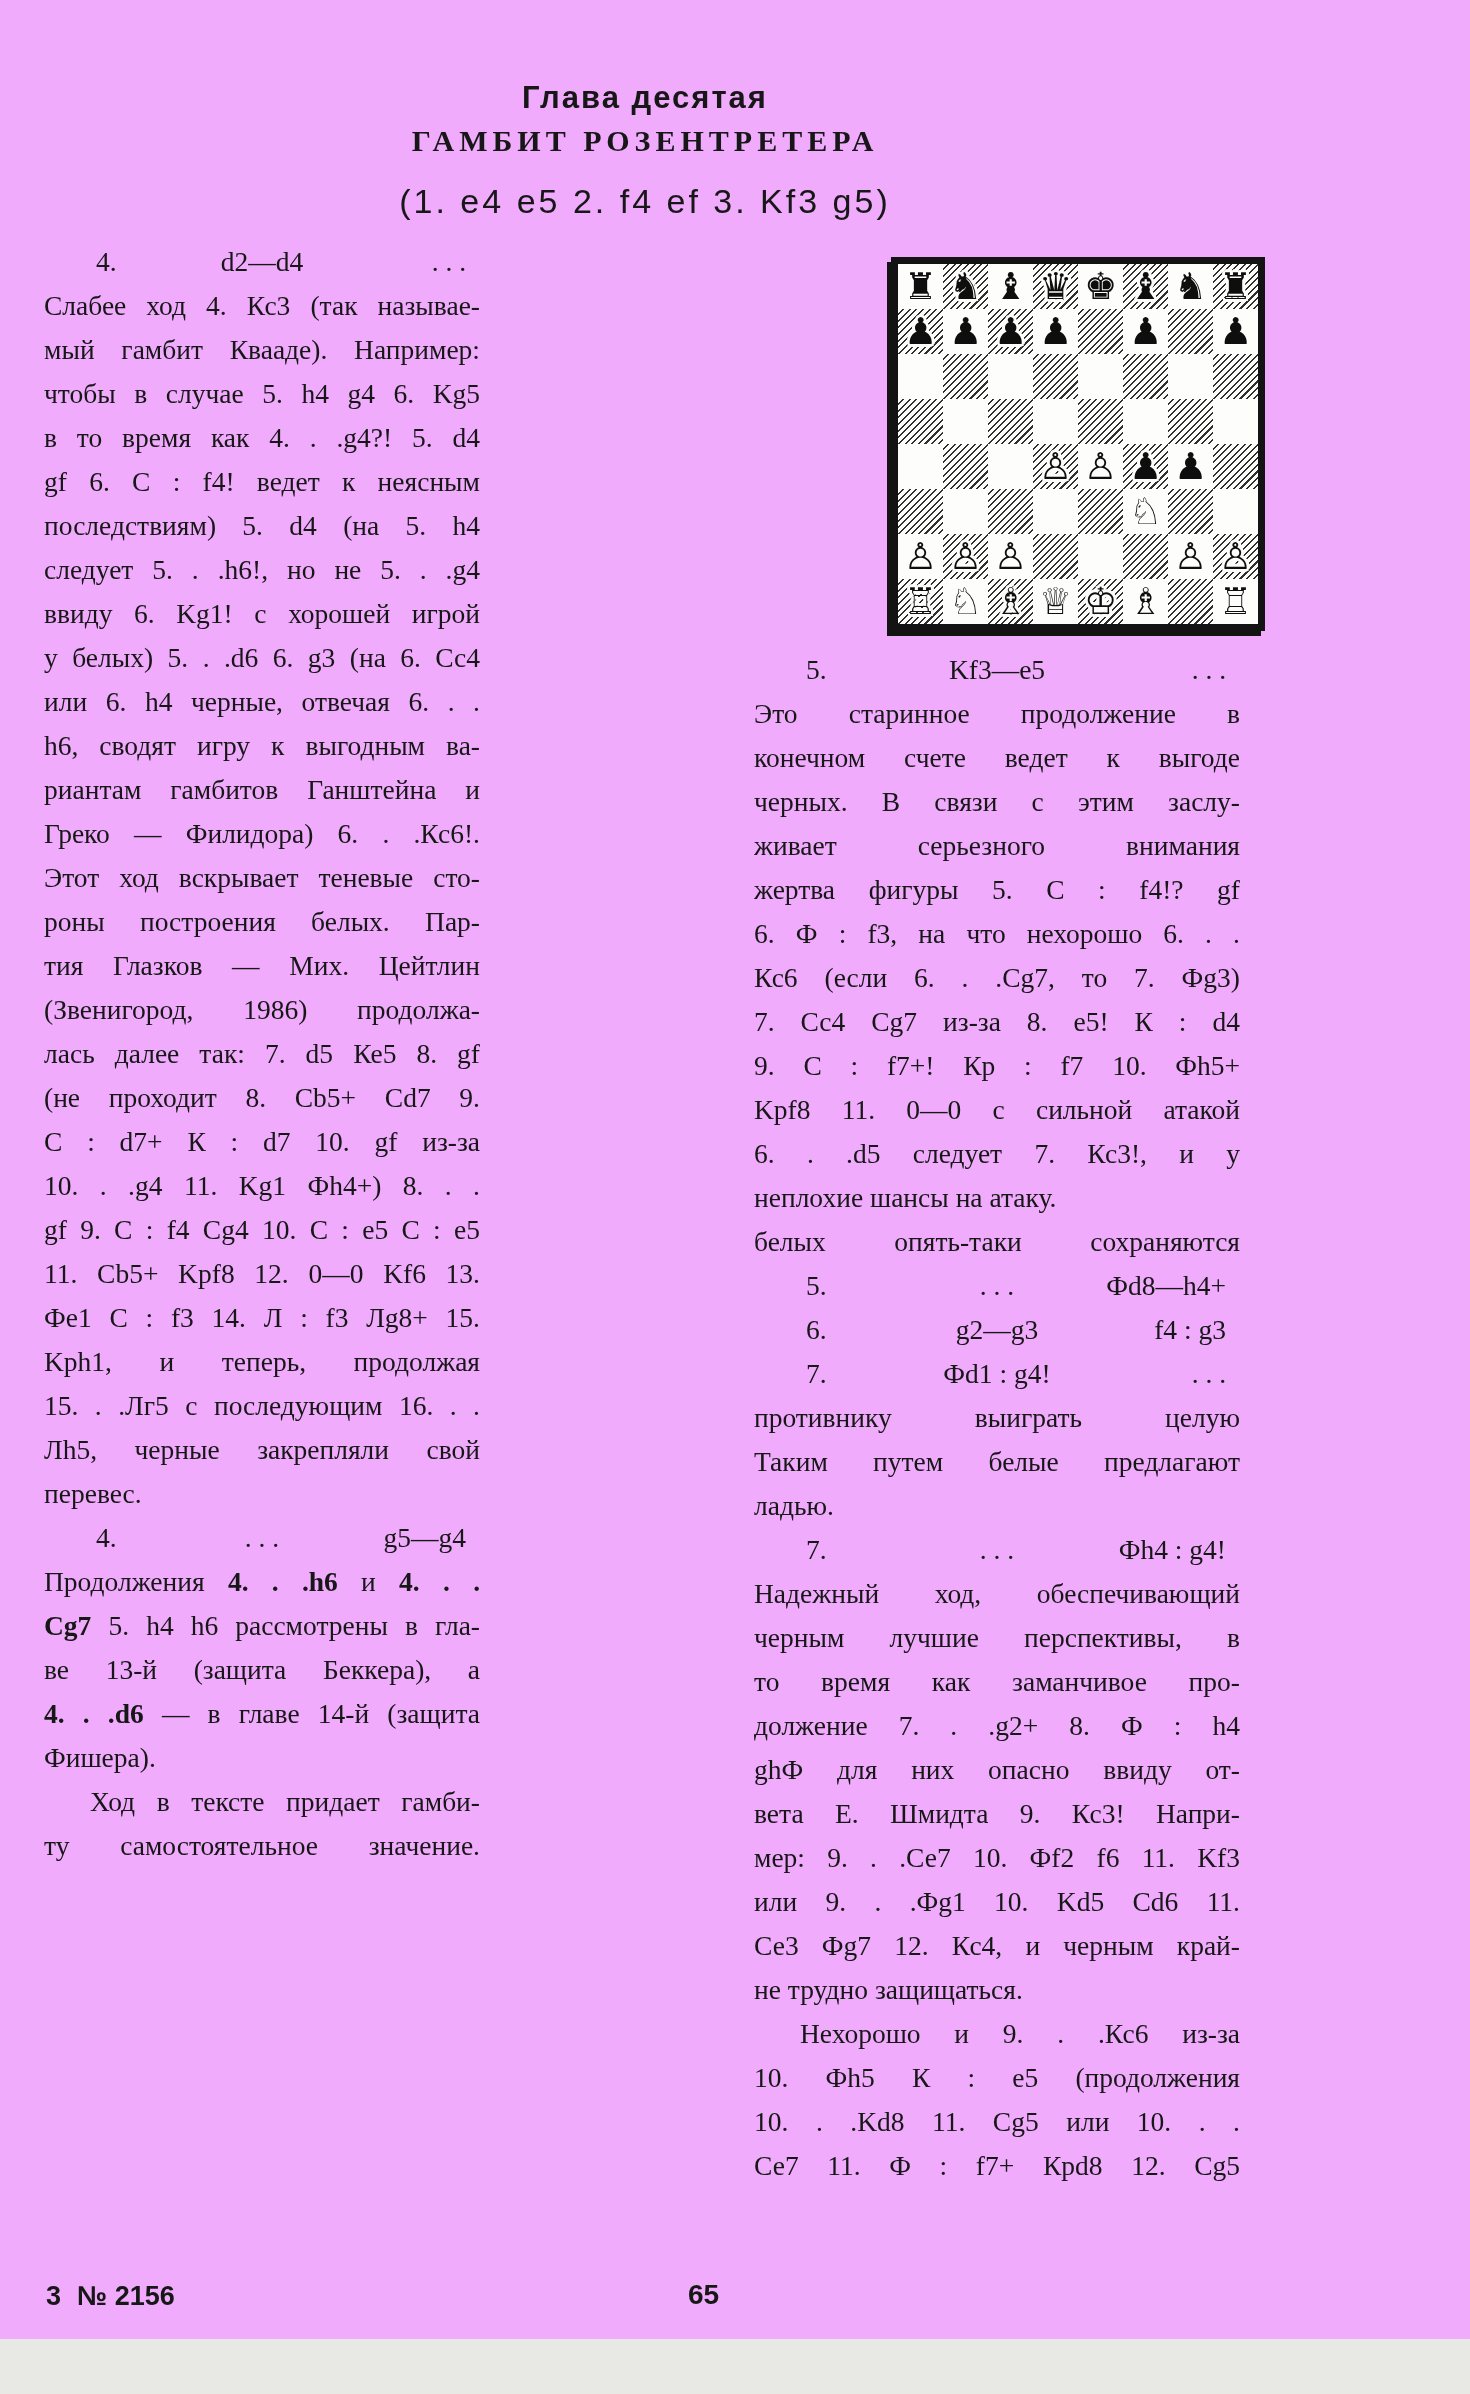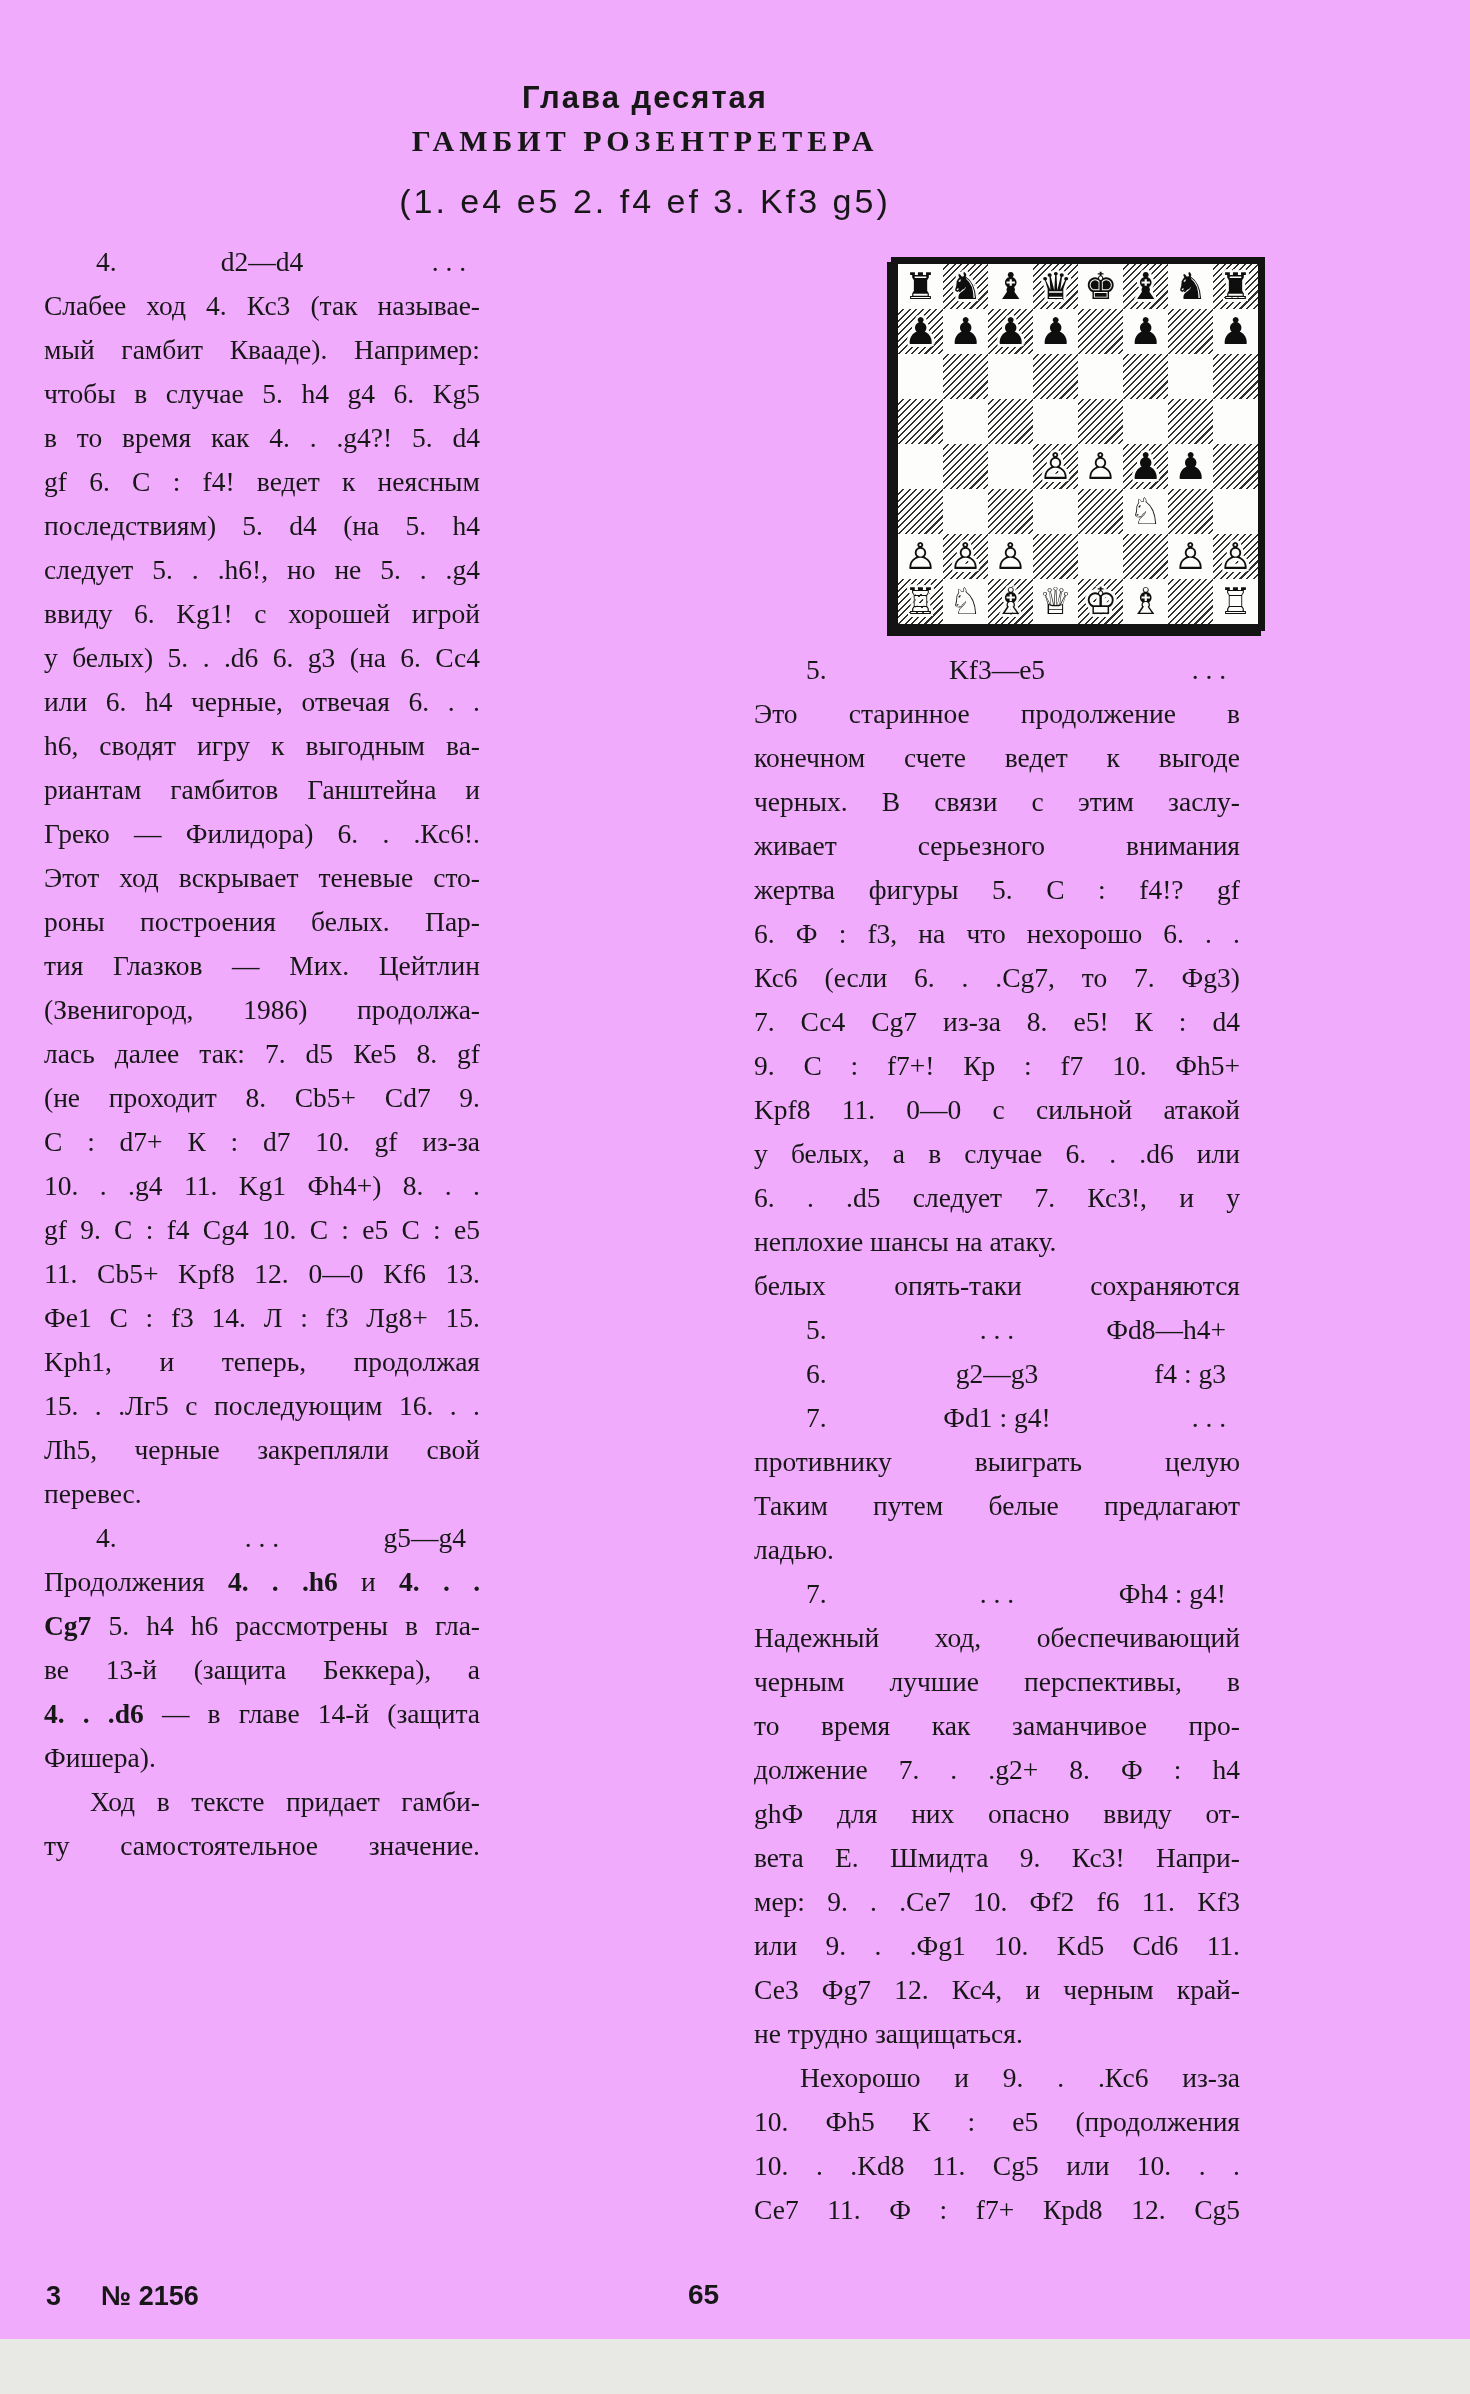--- a/index.html
+++ b/index.html
@@ -45,21 +45,21 @@
     display:flex; align-items:center; justify-content:center;
     font-family:"DejaVu Sans", sans-serif; font-size:37px; line-height:1; color:#0e0e0e;
     text-shadow:-2px -2px 0 #fdfdfb, 2px -2px 0 #fdfdfb, -2px 2px 0 #fdfdfb, 2px 2px 0 #fdfdfb,
                  0 -3px 0 #fdfdfb, 0 3px 0 #fdfdfb, -3px 0 0 #fdfdfb, 3px 0 0 #fdfdfb;
   }
   
   .footer-sig {
     position:absolute; left:46px; top:2280px;
     font:700 27px/1.2 "Liberation Sans", sans-serif;
   }
-  .footer-sig .edition { margin-left:40px;text-align:right; }
+  .footer-sig .edition { margin-left:16px;text-align:right; }
   .page-num {
     position:absolute; left:688px; top:2278px;
     font:700 28px/1.2 "Liberation Sans", sans-serif;
   }
 </style>
 </head>
 <body>
 
 <div class="page">
 
@@ -255,21 +255,20 @@
       <div class="line">Это старинное продолжение в</div>
       <div class="line">конечном счете ведет к выгоде</div>
       <div class="line">черных. В связи с этим заслу-</div>
       <div class="line">живает серьезного внимания</div>
       <div class="line">жертва фигуры 5. С : f4!? gf</div>
       <div class="line">6. Ф : f3, на что нехорошо 6. . .</div>
       <div class="line">Кс6 (если 6. . .Cg7, то 7. Фg3)</div>
       <div class="line">7. Сс4 Cg7 из-за 8. е5! К : d4</div>
       <div class="line">9. С : f7+! Кр : f7 10. Фh5+</div>
       <div class="line">Kpf8 11. 0—0 с сильной атакой</div>
-      <div class="line">у белых, а в случае 6. . .d6 или</div>
       <div class="line">6. . .d5 следует 7. Кс3!, и у</div>
       <div class="line lastleft">неплохие шансы на атаку.</div>
       <div class="line">белых опять-таки сохраняются</div>
       <div class="line move">
         <span class="mv-n">5.</span>
         <span class="mv-w">. . .</span>
         <span class="mv-b">Фd8—h4+</span>
       </div>
       <div class="line move">
         <span class="mv-n">6.</span>

